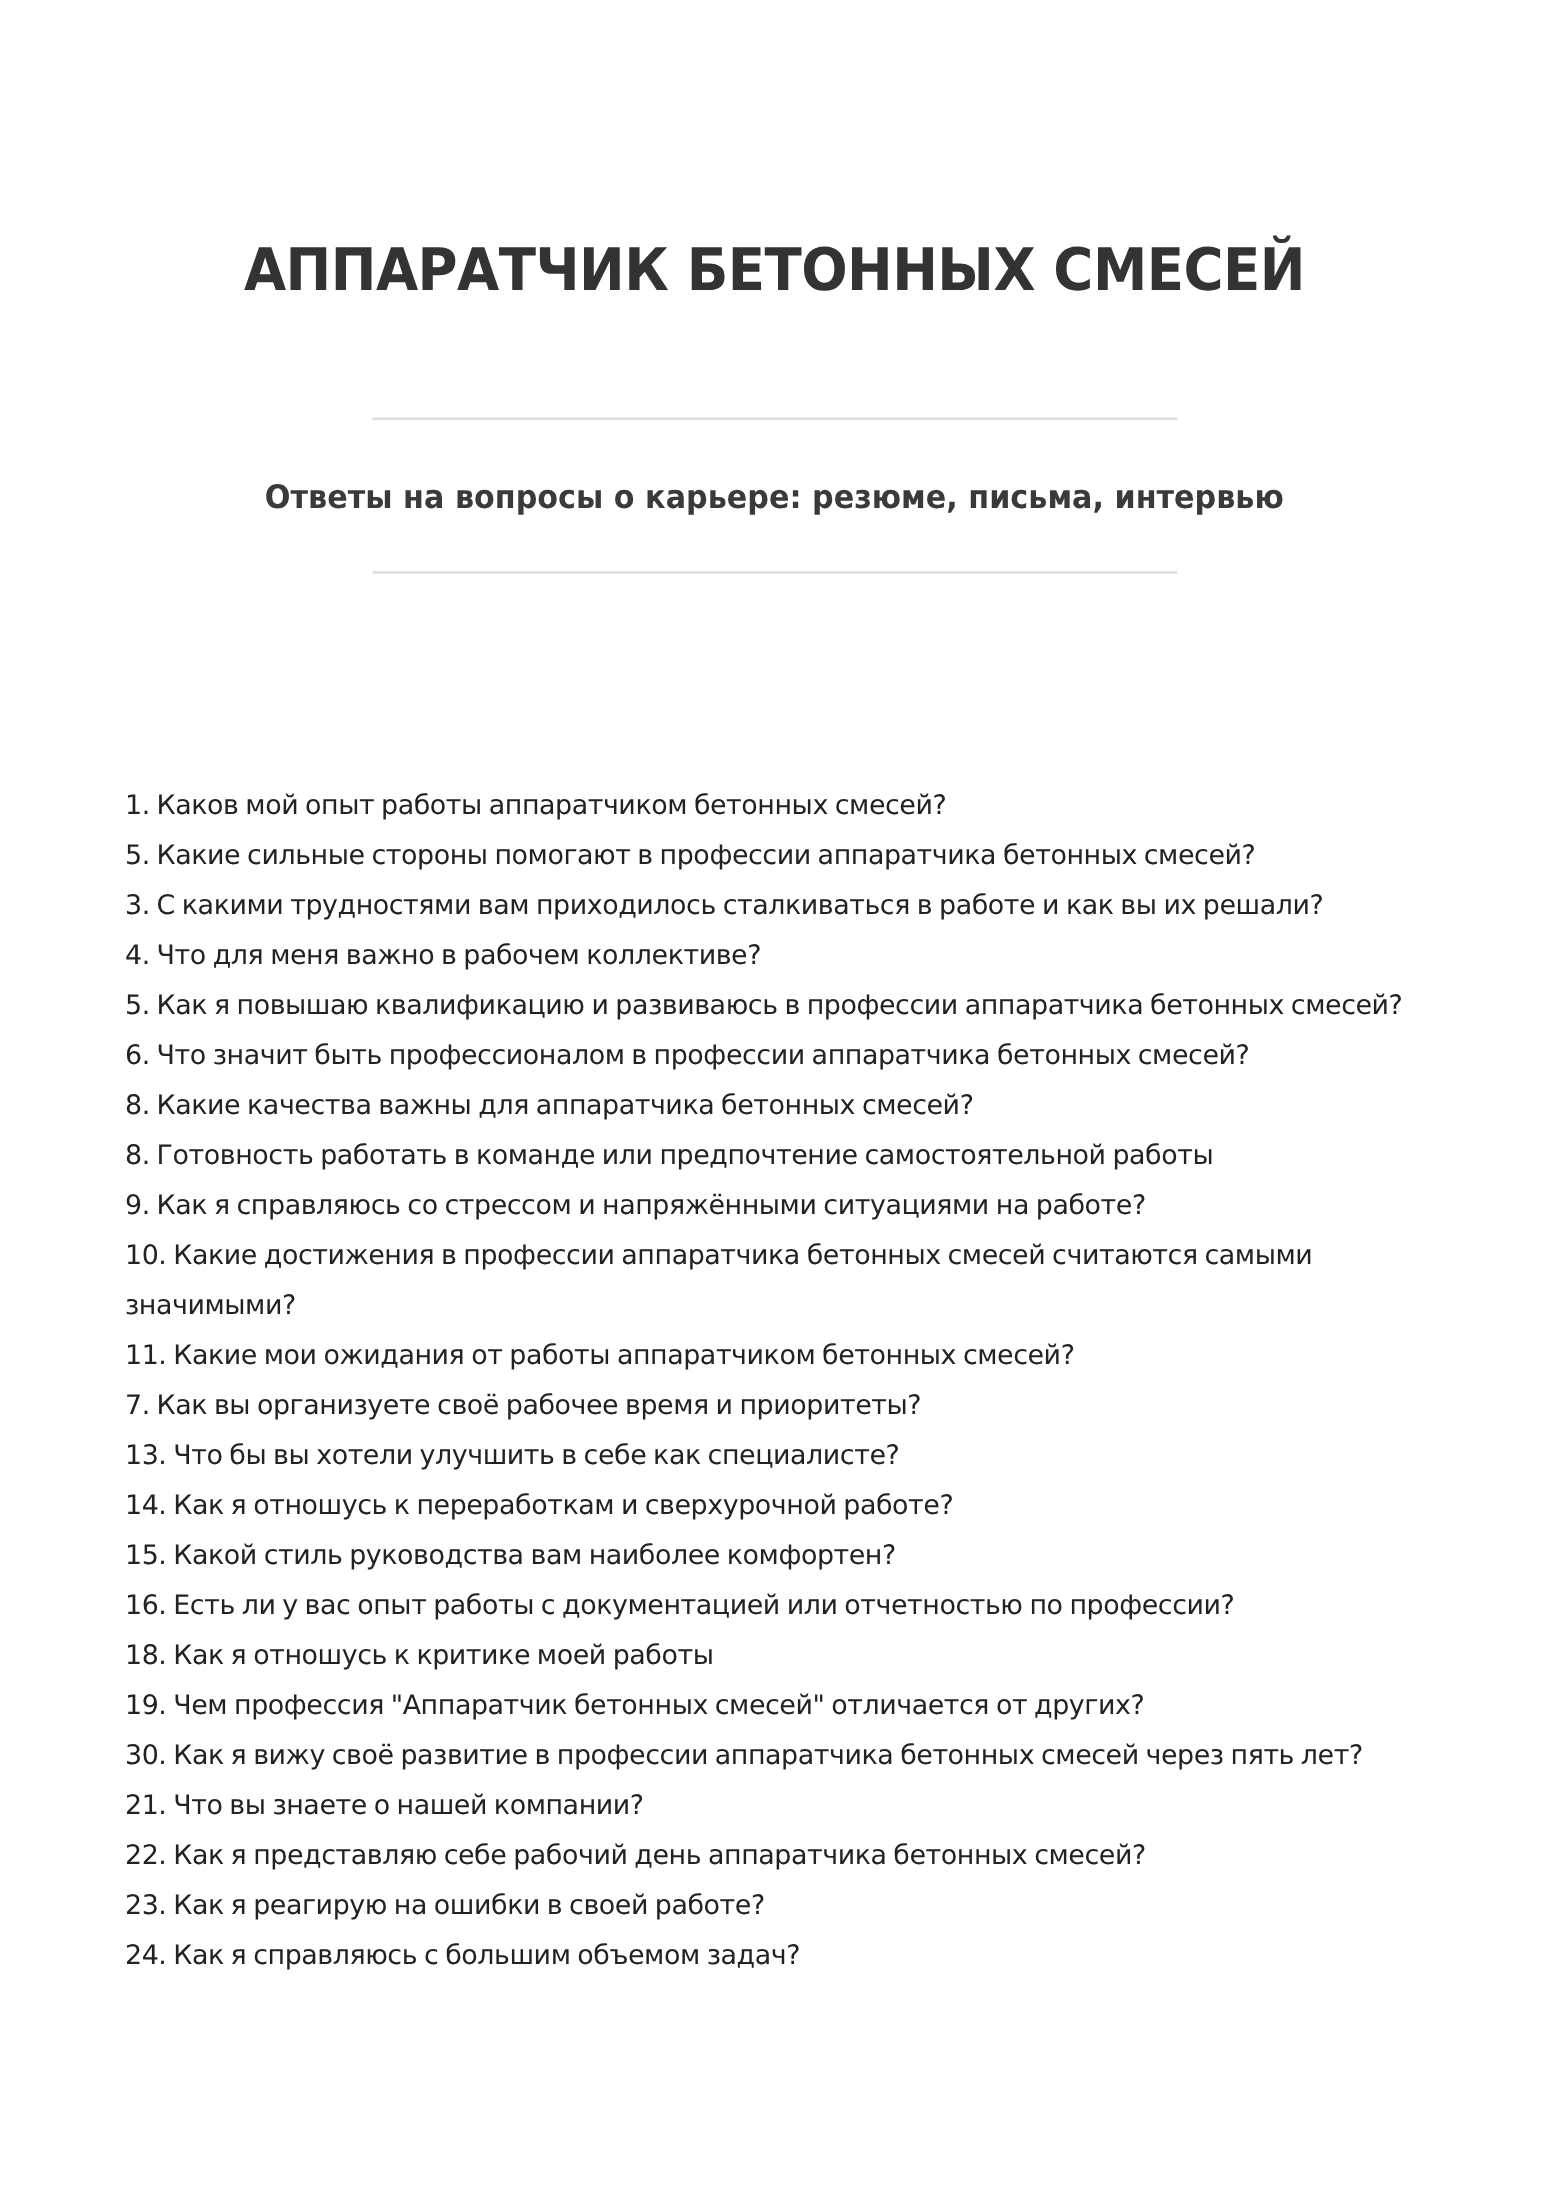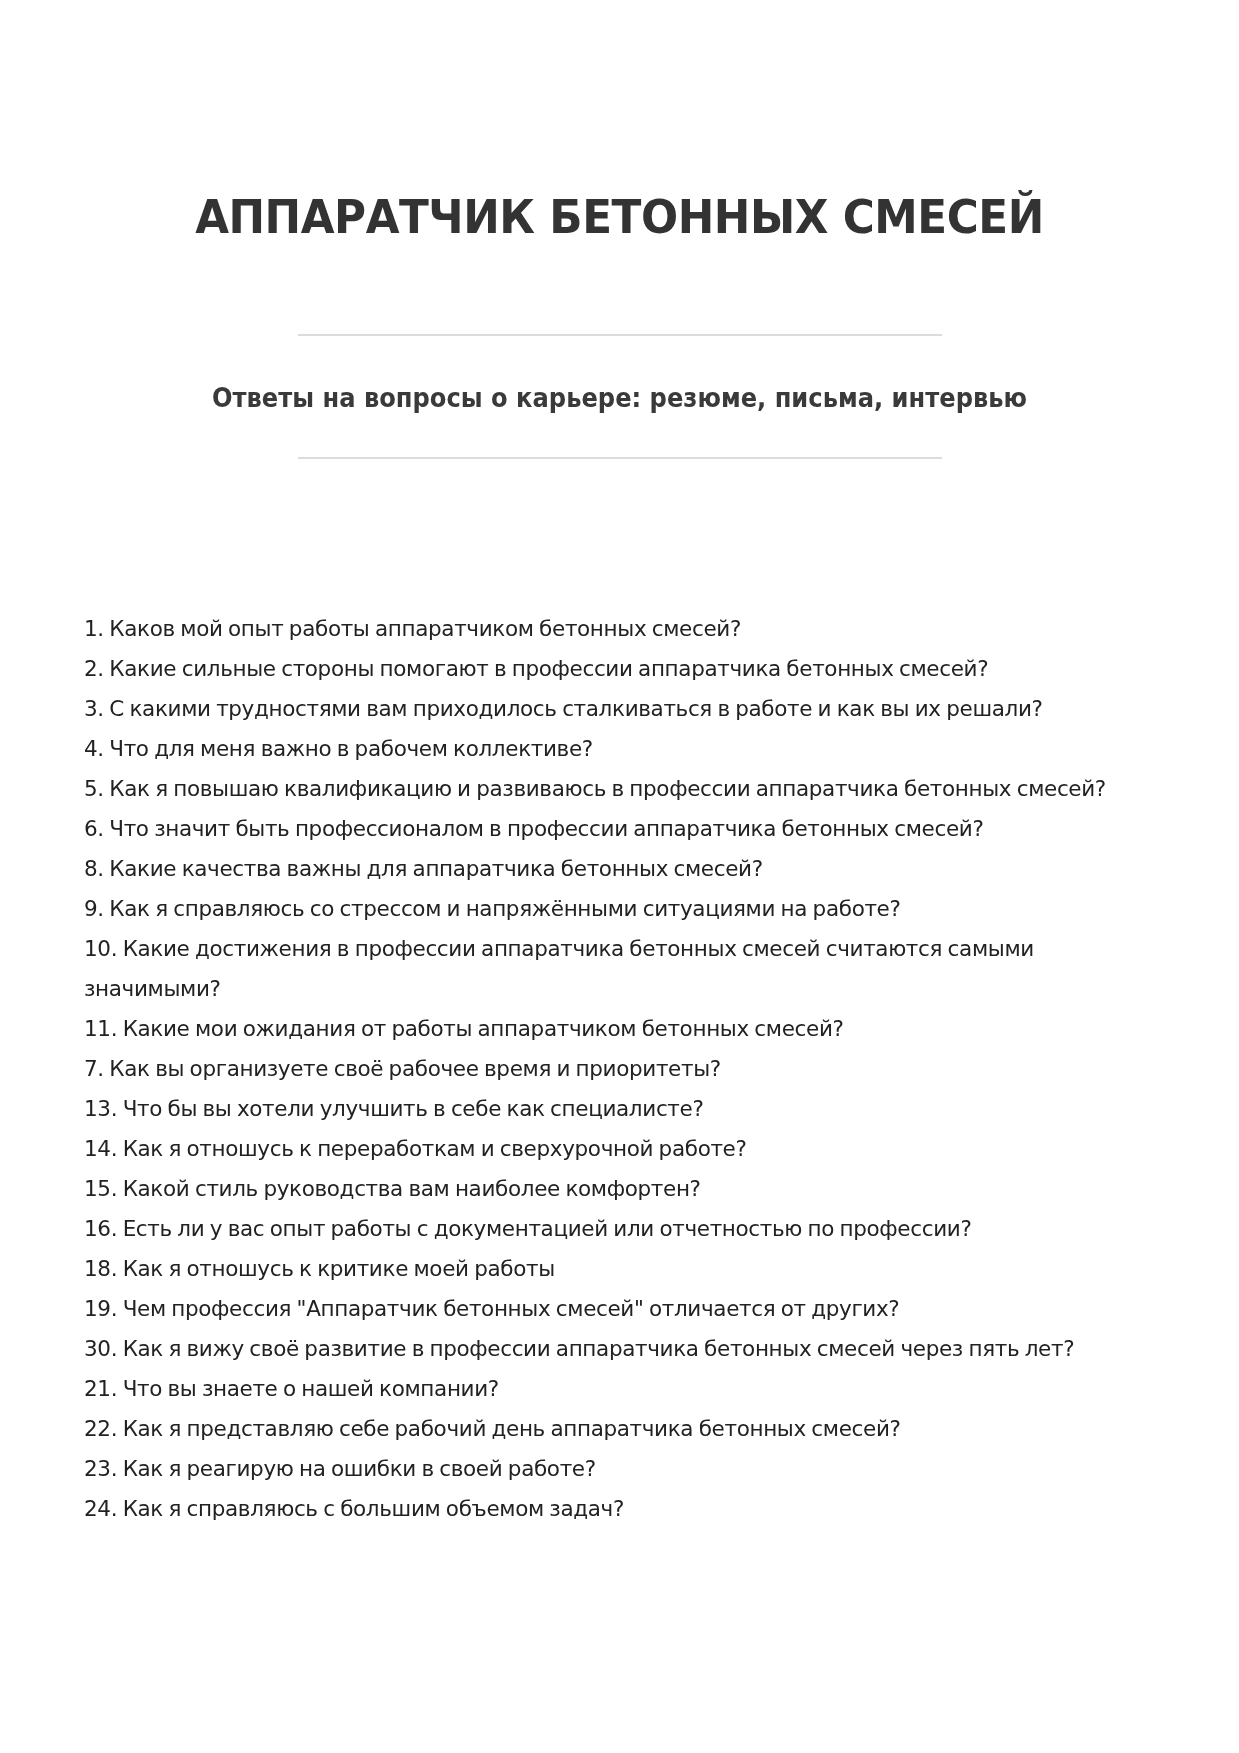--- a/index.html
+++ b/index.html
@@ -60,21 +60,21 @@
       margin: 0;
       line-height: 40px;
       transform: scaleX(0.93);
       transform-origin: center;
     }
     .qlist {
       position: absolute;
       left: 84px;
       top: 609px;
       width: 1090px;
-      margin: 0;
+      margin: 16px;
       padding: 0;
       list-style: none;
       font-family: "DejaVu Sans", sans-serif;
       font-size: 21.5px;
       line-height: 40px;
       color: #222222;
       letter-spacing: -0.35px;
     }
     .qlist li {
       margin: 0;
@@ -86,26 +86,27 @@
 <body>
 
 <div class="page">
   <h1 class="title">АППАРАТЧИК БЕТОННЫХ СМЕСЕЙ</h1>
   <div class="rule top"></div>
   <h2 class="subtitle">Ответы на вопросы о карьере: резюме, письма, интервью</h2>
   <div class="rule bottom"></div>
 
   <ol class="qlist">
     <li>1. Каков мой опыт работы аппаратчиком бетонных смесей?</li>
-    <li>2. Какие сильные стороны помогают в профессии аппаратчика бетонных смесей?</li>
+    <li>5. Какие сильные стороны помогают в профессии аппаратчика бетонных смесей?</li>
     <li>3. С какими трудностями вам приходилось сталкиваться в работе и как вы их решали?</li>
     <li>4. Что для меня важно в рабочем коллективе?</li>
     <li>5. Как я повышаю квалификацию и развиваюсь в профессии аппаратчика бетонных смесей?</li>
     <li>6. Что значит быть профессионалом в профессии аппаратчика бетонных смесей?</li>
     <li>8. Какие качества важны для аппаратчика бетонных смесей?</li>
+    <li>8. Готовность работать в команде или предпочтение самостоятельной работы</li>
     <li>9. Как я справляюсь со стрессом и напряжёнными ситуациями на работе?</li>
     <li>10. Какие достижения в профессии аппаратчика бетонных смесей считаются самыми значимыми?</li>
     <li>11. Какие мои ожидания от работы аппаратчиком бетонных смесей?</li>
     <li>7. Как вы организуете своё рабочее время и приоритеты?</li>
     <li>13. Что бы вы хотели улучшить в себе как специалисте?</li>
     <li>14. Как я отношусь к переработкам и сверхурочной работе?</li>
     <li>15. Какой стиль руководства вам наиболее комфортен?</li>
     <li>16. Есть ли у вас опыт работы с документацией или отчетностью по профессии?</li>
     <li>18. Как я отношусь к критике моей работы</li>
     <li>19. Чем профессия "Аппаратчик бетонных смесей" отличается от других?</li>

